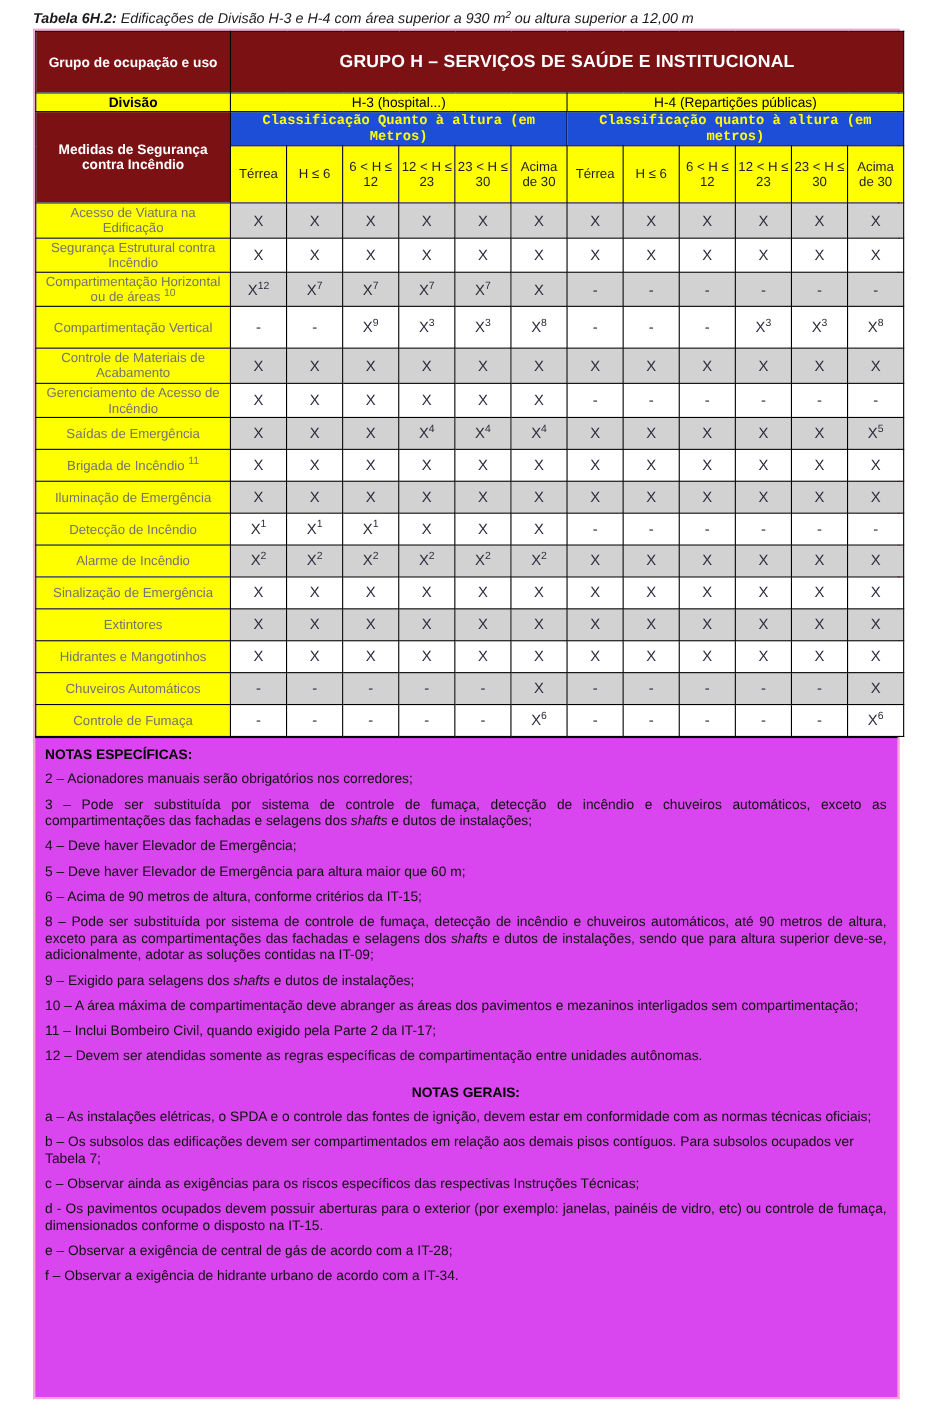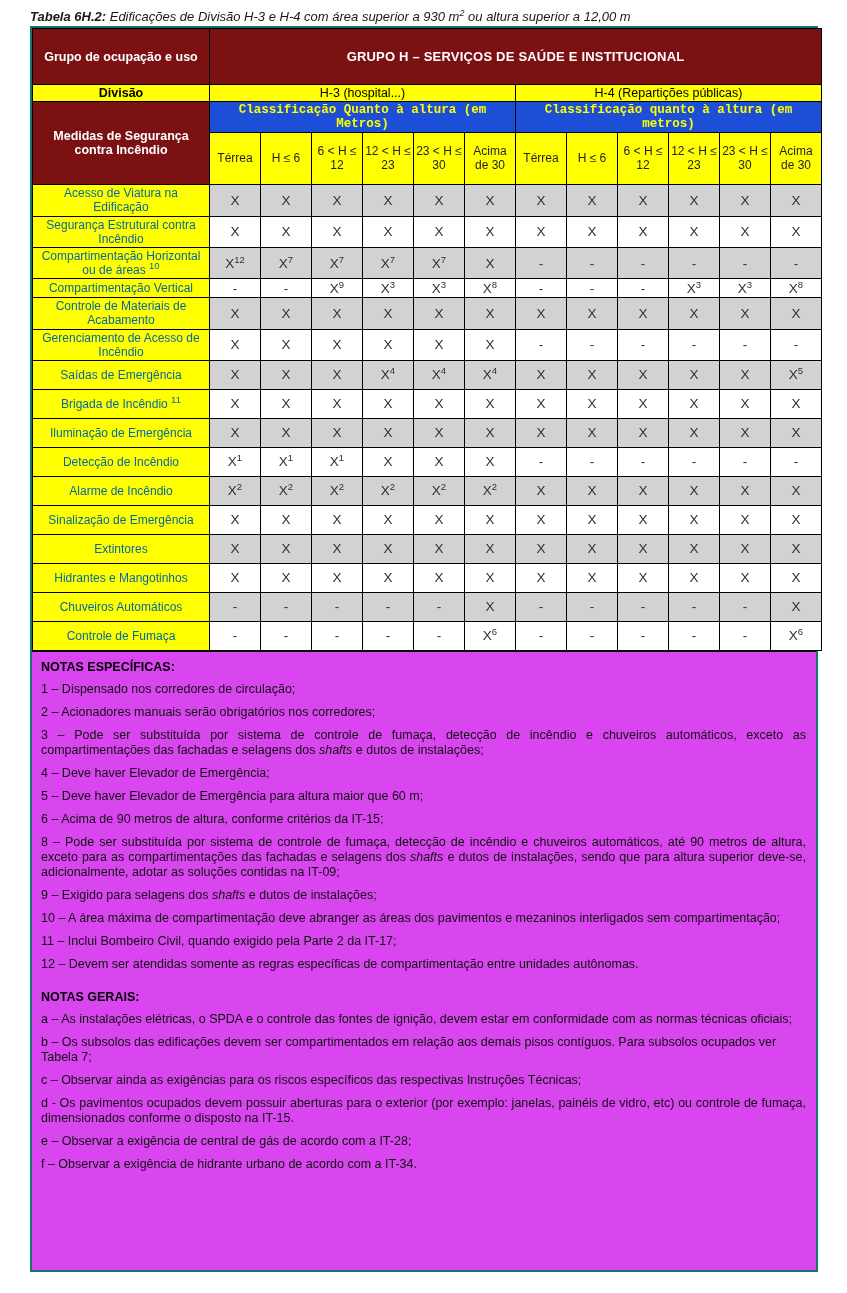--- a/index.html
+++ b/index.html
@@ -1,41 +1,41 @@
 <!DOCTYPE html>
 <html><head>
 <meta charset="utf-8">
 <style>
   html,body{margin:0;padding:0;background:#ffffff;}
   body{width:847px;height:1293px;font-family:"Liberation Sans",sans-serif;color:#000;position:relative;overflow:hidden;}
   .page{padding:6px 29px 0 30px;box-sizing:border-box;}
   .caption{font-style:italic;font-size:13px;margin:2px 0 2px 0;color:#1a1a1a;white-space:nowrap;}
   .caption .cap-bold{font-weight:bold;}
   .caption sup{font-size:9px;font-style:italic;}
-  .frame{border:2px solid #0f766e;height:1246px;box-sizing:border-box;display:flex;flex-direction:column;background:#fff;}
+  .frame{border:2px solid #f9a8d4;height:1246px;box-sizing:border-box;display:flex;flex-direction:column;background:#fff;}
   table.req{border-collapse:collapse;width:100%;table-layout:fixed;}
   table.req td{border:1px solid #000;box-sizing:border-box;text-align:center;vertical-align:middle;padding:1px 2px;overflow:hidden;}
   .dark-red{background:#7B1113;color:#fff;font-weight:bold;}
   .corner{font-size:12.5px;}
-  .group-h{font-size:13px;letter-spacing:.2px;}
+  .group-h{font-size:16px;letter-spacing:.2px;}
   .yellow{background:#FFFF00;}
   .division-label{font-weight:bold;font-size:12.5px;}
   .division-val{font-size:12.5px;}
   .classif{background:#1d4ed8;color:#FFFF00;font-weight:bold;font-size:12.5px;font-family:Liberation Mono, monospace;}
   .measures-hd{font-size:12.5px;}
   .col-h{font-size:12px;color:#1e1e2e;line-height:1.15;padding:1px 0;}
-  .m-label{font-size:12px;color:#0369a1;line-height:1.18;padding:3px 2px;}
+  .m-label{font-size:12px;color:#737373;line-height:1.18;padding:3px 2px;}
   .val{font-size:13.5px;color:#2d2d3d;background:#fff;}
   .val.shaded{background:#D2D2D2;}
   .val sup, .m-label sup{font-size:9.5px;line-height:0;}
   .notes{flex:1;background:#d946ef;border-top:1px solid #000;padding:4px 10px 4px 9px;box-sizing:border-box;}
   .notes h4{font-size:12.5px;margin:4px 0 2px 0;}
   .notes p{font-size:12.5px;line-height:1.2;margin:8px 0;color:#111;}
   .notes p.justify{text-align:justify;}
-  .gerais-hd{margin-top:18px !important;}
+  .gerais-hd{margin-top:18px !important;text-align:center;}
 </style>
 </head>
 <body>
 
 <div class="page">
 
   <div class="caption"><span class="cap-bold">Tabela 6H.2:</span><span> Edificações de Divisão H-3 e H-4 com área superior a 930 m</span><sup>2</sup><span> ou altura superior a 12,00 m</span></div>
 
   <div class="frame">
     <table class="req">
@@ -112,21 +112,21 @@
             <td class="val shaded">X<sup>7</sup></td>
             <td class="val shaded">X<sup>7</sup></td>
             <td class="val shaded">X</td>
             <td class="val shaded">-</td>
             <td class="val shaded">-</td>
             <td class="val shaded">-</td>
             <td class="val shaded">-</td>
             <td class="val shaded">-</td>
             <td class="val shaded">-</td>
           </tr>
-          <tr style="height: 19px;">
+          <tr style="height: 38px;">
             <td class="yellow m-label">Compartimentação Vertical</td>
             <td class="val">-</td>
             <td class="val">-</td>
             <td class="val">X<sup>9</sup></td>
             <td class="val">X<sup>3</sup></td>
             <td class="val">X<sup>3</sup></td>
             <td class="val">X<sup>8</sup></td>
             <td class="val">-</td>
             <td class="val">-</td>
             <td class="val">-</td>
@@ -313,21 +313,20 @@
             <td class="val">-</td>
             <td class="val">-</td>
             <td class="val">X<sup>6</sup></td>
           </tr>
         </tbody>
     </table>
 
     <div class="notes">
       <h4>NOTAS ESPECÍFICAS:</h4>
       <div id="specific-notes">
-          <p>1 – Dispensado nos corredores de circulação;</p>
           <p>2 – Acionadores manuais serão obrigatórios nos corredores;</p>
           <p class="justify">3 – Pode ser substituída por sistema de controle de fumaça, detecção de incêndio e chuveiros automáticos, exceto as compartimentações das fachadas e selagens dos <i>shafts</i> e dutos de instalações;</p>
           <p>4 – Deve haver Elevador de Emergência;</p>
           <p>5 – Deve haver Elevador de Emergência para altura maior que 60 m;</p>
           <p>6 – Acima de 90 metros de altura, conforme critérios da IT-15;</p>
           <p class="justify">8 – Pode ser substituída por sistema de controle de fumaça, detecção de incêndio e chuveiros automáticos, até 90 metros  de altura,  exceto  para  as  compartimentações  das  fachadas  e  selagens  dos  <i>shafts</i>  e  dutos  de instalações, sendo que para altura superior deve-se, adicionalmente, adotar as soluções contidas na IT-09;</p>
           <p>9 – Exigido para selagens dos <i>shafts</i> e dutos de instalações;</p>
           <p>10 – A área máxima de compartimentação deve abranger as áreas dos pavimentos e mezaninos interligados sem compartimentação;</p>
           <p>11 – Inclui Bombeiro Civil, quando exigido pela Parte 2 da IT-17;</p>
           <p>12 – Devem ser atendidas somente as regras específicas de compartimentação entre unidades autônomas.</p>

